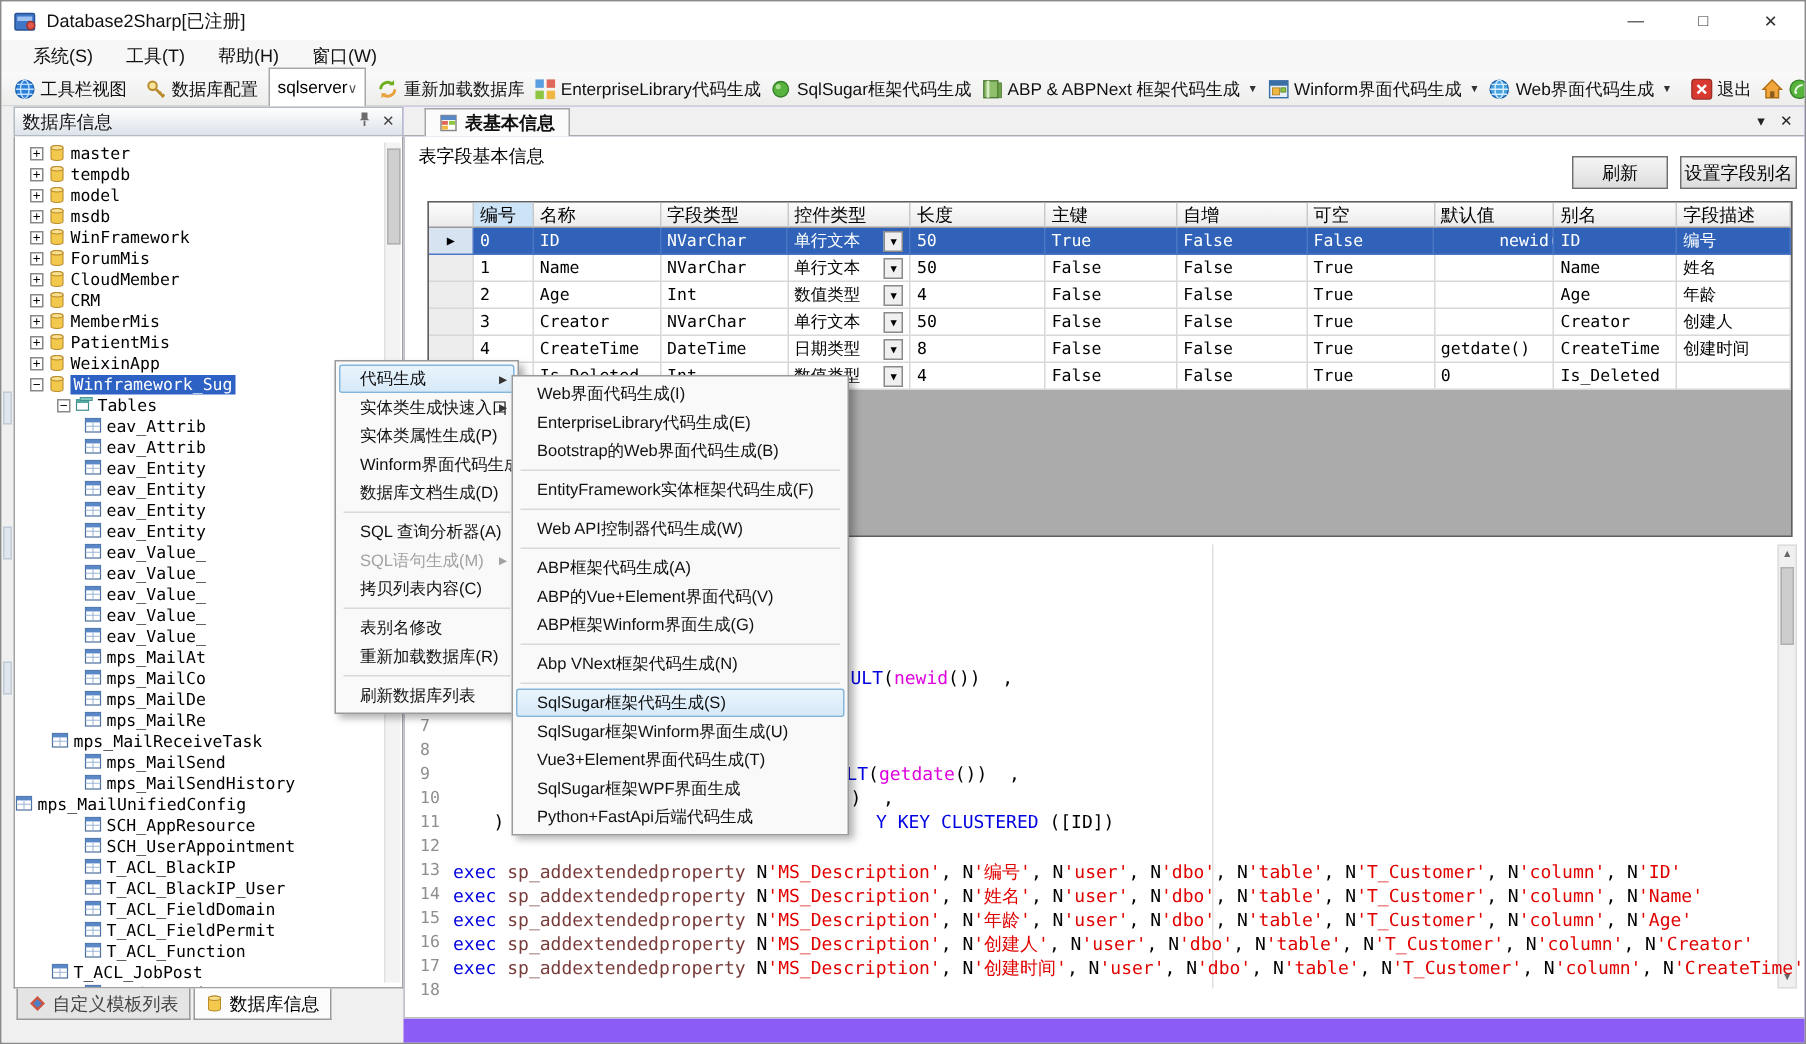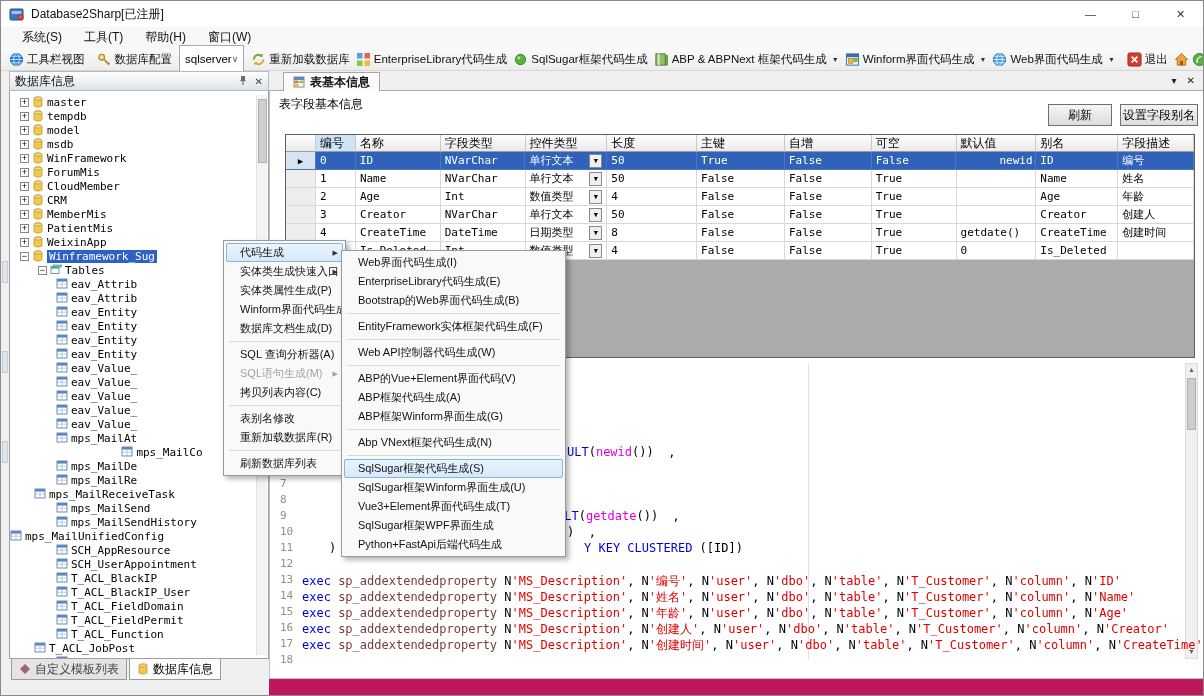--- a/index.html
+++ b/index.html
@@ -34,21 +34,21 @@
 .trow{height:14px;display:flex;align-items:center;gap:3px;white-space:nowrap;color:#000}
 .pm{width:9px;height:9px;border:1px solid #898989;background:#fff;font-size:9px;line-height:7px;text-align:center;flex:none;font-family:"Liberation Sans",sans-serif}
 .tico{display:inline-flex;width:12px;height:12px;flex:none}
 .sel-label{background:#2e61c4;color:#fff;padding:0 2px}
 .tree-sb{position:absolute;right:2px;top:24px;width:11px;height:560px;background:#f3f3f3;border-left:1px solid #e0e0e0}
 .tree-sb .thumb{position:absolute;left:1px;top:4px;width:9px;height:64px;background:#cfcfcf;border:1px solid #b0b0b0}
 .lp-tabs{position:absolute;left:2px;top:588px;height:22px;display:flex;gap:2px}
 .lp-tab{display:flex;align-items:center;gap:4px;font-size:12px;padding:0 7px;height:21px;border:1px solid #9a9a9a;border-top:none;background:#e4e4e4;color:#444}
 .lp-tab.active{background:#fcfcfc;color:#000}
 
-.doc{position:absolute;left:268px;top:70px;width:936px;height:626px;background:#be185d}
+.doc{position:absolute;left:268px;top:70px;width:936px;height:626px;background:#8b5cf6}
 .doc-tabstrip{position:absolute;top:0;left:0;width:100%;height:20px;border-bottom:1px solid #aaa;background:#f0f0f0}
 .doc-tab{position:absolute;left:14px;top:1px;height:19px;background:#fbfbfb;border:1px solid #a6a6a6;border-bottom:none;display:flex;align-items:center;gap:5px;padding:0 9px;font-size:12px;font-weight:bold;color:#111}
 .doc-tab-tools{position:absolute;right:10px;top:4px;display:flex;gap:10px;font-size:10px;color:#222}
 .doc-body{position:absolute;top:20px;left:0;width:100%;height:588px;background:#fff;border:1px solid #c2c2c2;border-top:none}
 .section-label{position:absolute;left:9px;top:5px;font-size:12px;color:#000}
 .btn{position:absolute;top:13px;height:22px;border:1px solid #707070;background:linear-gradient(#f5f5f5,#dddddd);font-size:12px;display:flex;align-items:center;justify-content:center;color:#000}
 
 .grid{position:absolute;left:15px;top:43px;width:910px;height:224px;border:1px solid #5f5f5f;background:#ababab;overflow:hidden}
 .ghead{display:flex;height:17px;background:linear-gradient(#fdfdfd,#e9e9e9)}
 .ghead .gc{border-right:1px solid #c9c9c9;border-bottom:1px solid #9a9a9a;font-size:12px;padding:0 4px;display:flex;align-items:center;color:#000}
@@ -496,21 +496,21 @@
           <span class="tico">
             <svg width="12" height="11" viewBox="0 0 12 11">
               <rect x="1" y="1" width="10" height="9" fill="#fff" stroke="#4a6f9c" stroke-width=".8"></rect>
               <rect x="1" y="1" width="10" height="2.6" fill="#5a87c5"></rect>
               <line x1="1" y1="6.2" x2="11" y2="6.2" stroke="#9ab4d4" stroke-width=".7"></line>
               <line x1="6" y1="3.6" x2="6" y2="10" stroke="#9ab4d4" stroke-width=".7"></line>
             </svg>
           </span>
           <span>mps_MailAt</span>
         </div>
-        <div class="trow" style="padding-left: 46px; justify-content: center;">
+        <div class="trow" style="padding-left: 46px;">
           <span class="tico">
             <svg width="12" height="11" viewBox="0 0 12 11">
               <rect x="1" y="1" width="10" height="9" fill="#fff" stroke="#4a6f9c" stroke-width=".8"></rect>
               <rect x="1" y="1" width="10" height="2.6" fill="#5a87c5"></rect>
               <line x1="1" y1="6.2" x2="11" y2="6.2" stroke="#9ab4d4" stroke-width=".7"></line>
               <line x1="6" y1="3.6" x2="6" y2="10" stroke="#9ab4d4" stroke-width=".7"></line>
             </svg>
           </span>
           <span>mps_MailCo</span>
         </div>
@@ -1024,22 +1024,22 @@
 
   <div class="menu ctx2" id="ctxsub">
       <div class="mi">Web界面代码生成(I)</div>
       <div class="mi">EnterpriseLibrary代码生成(E)</div>
       <div class="mi">Bootstrap的Web界面代码生成(B)</div>
       <div class="msep"></div>
       <div class="mi">EntityFramework实体框架代码生成(F)</div>
       <div class="msep"></div>
       <div class="mi">Web API控制器代码生成(W)</div>
       <div class="msep"></div>
+      <div class="mi">ABP框架代码生成(A)</div>
       <div class="mi">ABP的Vue+Element界面代码(V)</div>
-      <div class="mi">ABP框架代码生成(A)</div>
       <div class="mi">ABP框架Winform界面生成(G)</div>
       <div class="msep"></div>
       <div class="mi">Abp VNext框架代码生成(N)</div>
       <div class="msep"></div>
       <div class="mi hl">SqlSugar框架代码生成(S)</div>
       <div class="mi">SqlSugar框架Winform界面生成(U)</div>
       <div class="mi">Vue3+Element界面代码生成(T)</div>
       <div class="mi">SqlSugar框架WPF界面生成</div>
       <div class="mi">Python+FastApi后端代码生成</div>
     </div>

